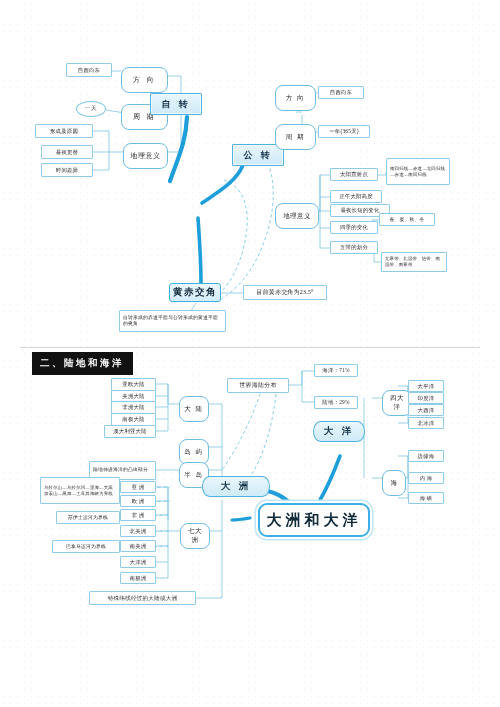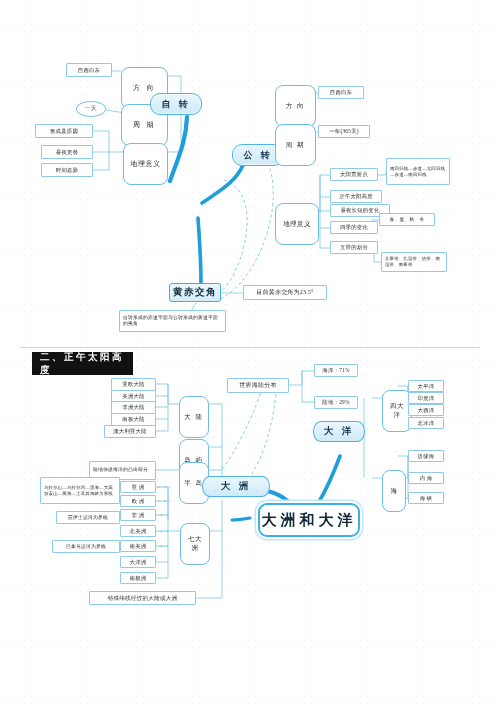--- a/index.html
+++ b/index.html
@@ -21,27 +21,27 @@
   .leaf{
     border:1px solid #8ecbe8;background:rgba(255,255,255,.92);
     color:#2b2b2b;line-height:1.25;padding:1px 3px;border-radius:1px;
     font-size:5.4px;letter-spacing:.2px;
   }
   .leaf.multi{line-height:1.35;text-align:left;justify-content:flex-start;padding:2px 3px;}
 
   
   .mid{
     border:1px solid #6ebde3;background:rgba(255,255,255,.95);
-    font-size:7px;letter-spacing:2.4px;padding:20px 4px;border-radius:8px;color:#1d1d1d;
+    font-size:7px;letter-spacing:2.4px;padding:12px 4px;border-radius:8px;color:#1d1d1d;
   }
   
   .pill{
     border:1.4px solid #4fb3e0;
     background:linear-gradient(180deg,#e8f6fd 0%,#cfeaf8 100%);
-    border-radius:10px;font-size:9px;letter-spacing:3px;font-weight:bold;color:#15324a;
+    border-radius:1px;font-size:9px;letter-spacing:3px;font-weight:bold;color:#15324a;
     box-shadow:0 0 0 1px rgba(255,255,255,.6) inset;
   }
   
   .hex{
     border:1.4px solid #4fb3e0;
     background:linear-gradient(180deg,#eaf7fd 0%,#cfeaf8 100%);
     border-radius:10px/14px;font-size:9.5px;letter-spacing:3px;font-weight:bold;color:#143449;
   }
   
   .ellipse{
@@ -216,21 +216,21 @@
   <div class="node leaf" style="left:379px;top:213px;width:56px;height:13px;font-size:4.8px;">春、夏、秋、冬</div>
 
   <div class="node leaf" style="left:330px;top:241px;width:48px;height:13px;">五带的划分</div>
   <div class="node leaf multi" style="left:381px;top:252px;width:66px;height:20px;font-size:4.4px;">北寒带、北温带、热带、南温带、南寒带</div>
 
   <div class="node accent" style="left:169px;top:283px;width:52px;height:19px;">黄赤交角</div>
   <div class="node leaf" style="left:243px;top:285px;width:84px;height:15px;font-size:6px;">目前黄赤交角为23.5°</div>
   <div class="node leaf multi" style="left:119px;top:310px;width:107px;height:22px;font-size:4.8px;">自转形成的赤道平面与公转形成的黄道平面的夹角</div>
 
   <div class="divider" style="top:347px;"></div>
-  <div class="sec-title" style="left:32px;top:352px;width:85px;height:17px;">二、正午太阳高度</div>
+  <div class="sec-title" style="left:32px;top:352px;width:85px;height:17px;">二、陆地和海洋</div>
 
   <div class="node leaf" style="left:227px;top:378px;width:62px;height:15px;font-size:6px;">世界海陆分布</div>
   <div class="node leaf" style="left:314px;top:364px;width:44px;height:13px;">海洋：71%</div>
   <div class="node leaf" style="left:314px;top:396px;width:44px;height:13px;">陆地：29%</div>
 
   <div class="node leaf" style="left:111px;top:378px;width:45px;height:13px;">亚欧大陆</div>
   <div class="node leaf" style="left:111px;top:390px;width:45px;height:13px;">美洲大陆</div>
   <div class="node leaf" style="left:111px;top:401px;width:45px;height:13px;">非洲大陆</div>
   <div class="node leaf" style="left:111px;top:413px;width:45px;height:13px;">南极大陆</div>
   <div class="node leaf" style="left:104px;top:425px;width:52px;height:13px;">澳大利亚大陆</div>
@@ -263,14 +263,14 @@
   <div class="node leaf" style="left:408px;top:380px;width:36px;height:12px;">太平洋</div>
   <div class="node leaf" style="left:408px;top:392px;width:36px;height:12px;">印度洋</div>
   <div class="node leaf" style="left:408px;top:404px;width:36px;height:12px;">大西洋</div>
   <div class="node leaf" style="left:408px;top:417px;width:36px;height:12px;">北冰洋</div>
 
   <div class="node mid" style="left:382px;top:470px;width:24px;height:16px;font-size:6.5px;letter-spacing:.4px;">海</div>
   <div class="node leaf" style="left:408px;top:450px;width:36px;height:12px;">边缘海</div>
   <div class="node leaf" style="left:408px;top:472px;width:36px;height:12px;">内  海</div>
   <div class="node leaf" style="left:408px;top:492px;width:36px;height:12px;">海  峡</div>
 
-  <div class="node center2" style="left:258px;top:503px;width:102px;height:34px;">大洲和大洋</div>
+  <div class="node center2" style="left:258px;top:503px;width:112px;height:34px;">大洲和大洋</div>
 </div>
 
 </body></html>

